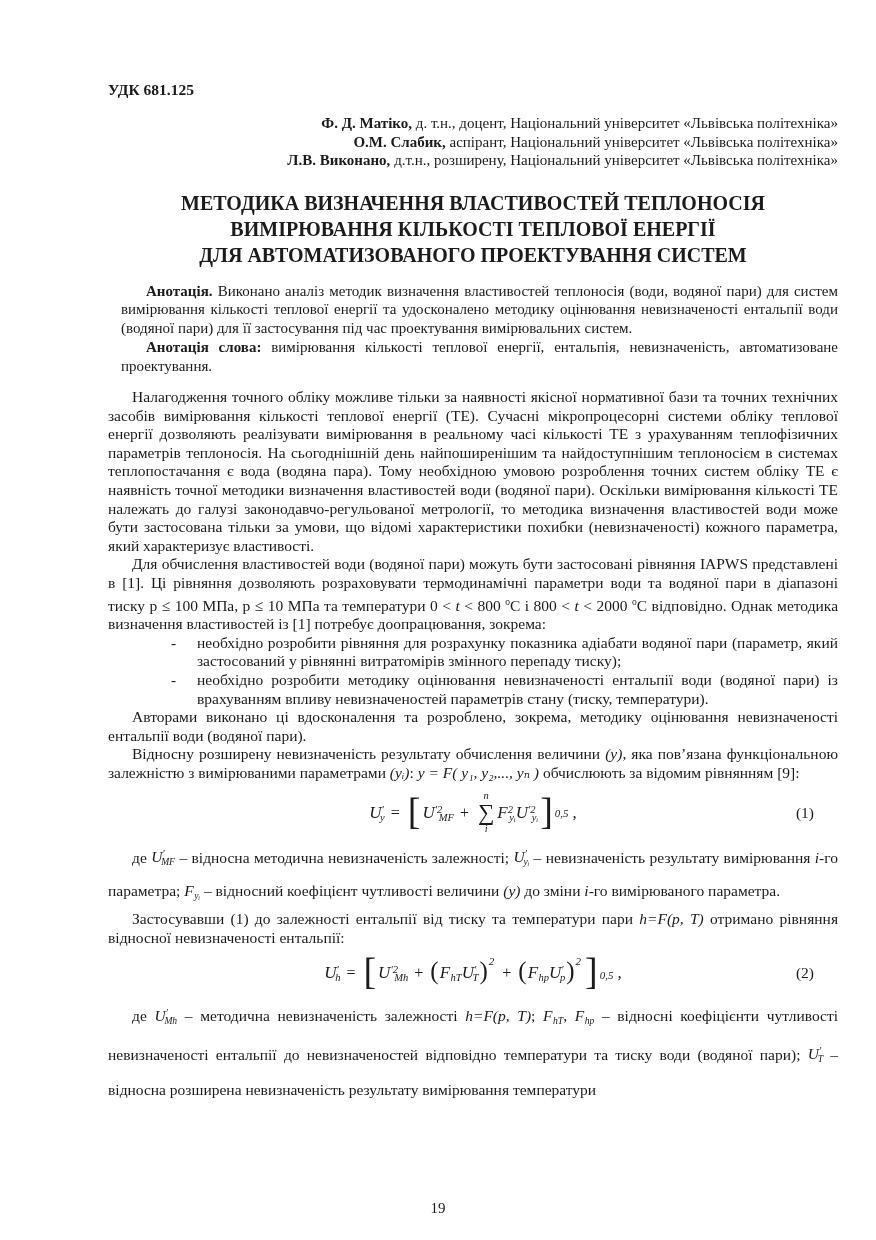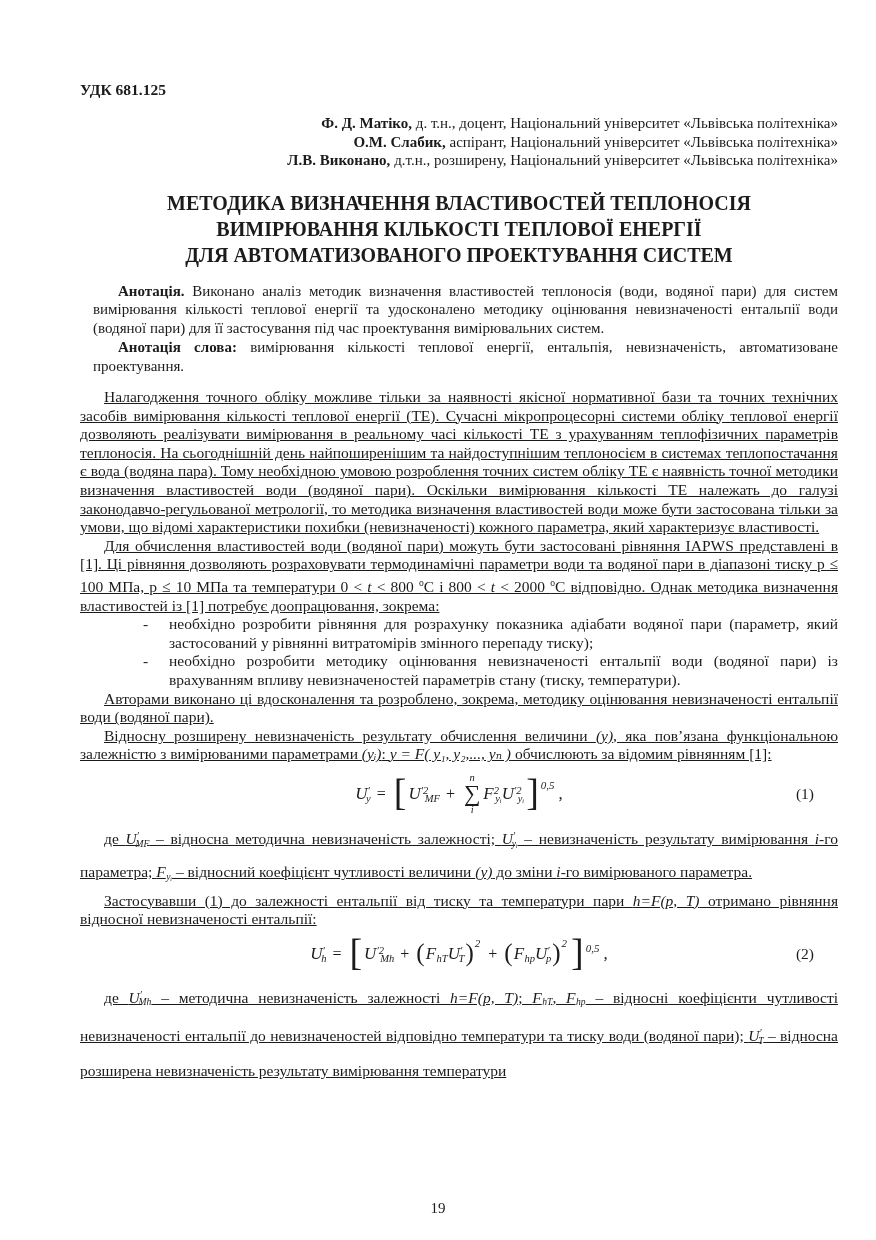--- a/index.html
+++ b/index.html
@@ -1,26 +1,26 @@
 <!DOCTYPE html>
 <html><head>
 <meta charset="utf-8">
 <style>
   html,body{margin:0;padding:0;}
   body{
     width:876px;height:1240px;background:#ffffff;position:relative;overflow:hidden;
     color:#1b1b1b;font-family:"Liberation Serif","DejaVu Serif","DejaVu Sans",serif;
   }
-  .page{padding:80px 38px 0 80px;}
+  .page{padding:80px 38px 0 108px;}
   .udc{font-weight:bold;font-size:15.5px;line-height:19px;}
   .authors{margin-top:15px;text-align:right;font-size:15px;line-height:18.5px;}
   .title{margin:20px 0 0 0;text-align:center;font-weight:bold;font-size:20px;line-height:26px;}
   .abs{margin:14px 0 0 13px;font-size:15px;line-height:18.5px;text-align:justify;text-indent:25px;}
   .kw{margin-top:1px;}
-  .bodyp{margin:0;font-size:15.5px;line-height:18.6px;text-align:justify;text-indent:24px;text-decoration:underline;}
+  .bodyp{margin:0;font-size:15.5px;line-height:18.6px;text-align:justify;text-indent:24px;}
   .first{margin-top:13px;}
   .bullets{margin:0;}
   .bullet{display:flex;margin-left:63px;font-size:15.5px;line-height:18.6px;}
   .dash{flex:none;width:26px;}
   .bt{flex:1;text-align:justify;}
   i{font-style:italic;}
   .su{font-size:62%;vertical-align:super;}
   
   .mv{white-space:nowrap;}
   .mvb{font-style:italic;}
@@ -33,21 +33,21 @@
   .eqrow{position:relative;display:flex;align-items:center;justify-content:center;
          font-size:17px;font-style:italic;height:52px;margin:4px 0 2px;}
   .eqrow.eq2h{height:47px;margin:2px 0;}
   .plus,.eqs{font-style:normal;margin:0 6px;font-size:16px;}
   .br{font-style:normal;font-size:38px;font-weight:400;line-height:1;margin:0 2px;transform:translateY(-2px);}
   .par{font-style:normal;font-size:25px;font-weight:300;line-height:1;margin:0 1px;transform:translateY(-2px);}
   .psup{font-size:11px;align-self:flex-start;margin:6px 2px 0 0;font-style:italic;}
   .sum{display:inline-flex;flex-direction:column;align-items:center;line-height:1;margin:0 3px;font-style:italic;}
   .slim{font-size:10.5px;}
   .sig{font-size:23px;font-style:normal;line-height:0.95;}
-  .expo{font-size:11px;align-self:flex-start;margin-top:11px;}
+  .expo{font-size:11px;align-self:flex-start;margin-top:20px;}
   .ecomma{font-style:normal;margin-left:4px;}
   .eqnum{position:absolute;right:24px;top:50%;transform:translateY(-50%);font-style:normal;font-size:15.5px;}
   .pageno{position:absolute;top:1200px;left:0;width:100%;text-align:center;font-size:15px;}
 </style>
 </head>
 <body>
 
 <div class="page">
 
   <div class="udc">УДК 681.125</div>
@@ -78,21 +78,21 @@
       <span class="bt">необхідно розробити рівняння для розрахунку показника адіабати водяної пари (параметр, який застосований у рівнянні витратомірів змінного перепаду тиску);</span>
     </div>
     <div class="bullet">
       <span class="dash">-</span>
       <span class="bt">необхідно розробити методику оцінювання невизначеності ентальпії води (водяної пари) із врахуванням впливу невизначеностей параметрів стану (тиску, температури).</span>
     </div>
   </div>
 
   <p class="bodyp">Авторами виконано ці вдосконалення та розроблено, зокрема, методику оцінювання невизначеності ентальпії води (водяної пари).</p>
 
-  <p class="bodyp"><span>Відносну розширену невизначеність результату обчислення величини </span><i>(y)</i><span>, яка пов’язана функціональною залежністю з вимірюваними параметрами </span><i>(yᵢ)</i><span>:  </span><i>y = F( y₁, y₂,..., yₙ )</i><span> обчислюють за відомим рівнянням [1]:</span></p>
+  <p class="bodyp"><span>Відносну розширену невизначеність результату обчислення величини </span><i>(y)</i><span>, яка пов’язана функціональною залежністю з вимірюваними параметрами </span><i>(yᵢ)</i><span>:  </span><i>y = F( y₁, y₂,..., yₙ )</i><span> обчислюють за відомим рівнянням [9]:</span></p>
 
   <div class="eqrow">
     <span class="mv"><span class="mvb">U</span><sup class="msup">′</sup><sub class="msub">y</sub></span>
     <span class="eqs">=</span>
     <span class="br">[</span>
     <span class="mv"><span class="mvb">U</span><sup class="msup">′2</sup><sub class="msub">MF</sub></span>
     <span class="plus">+</span>
     <span class="sum">
         <span class="slim">n</span>
         <span class="sig">∑</span>

